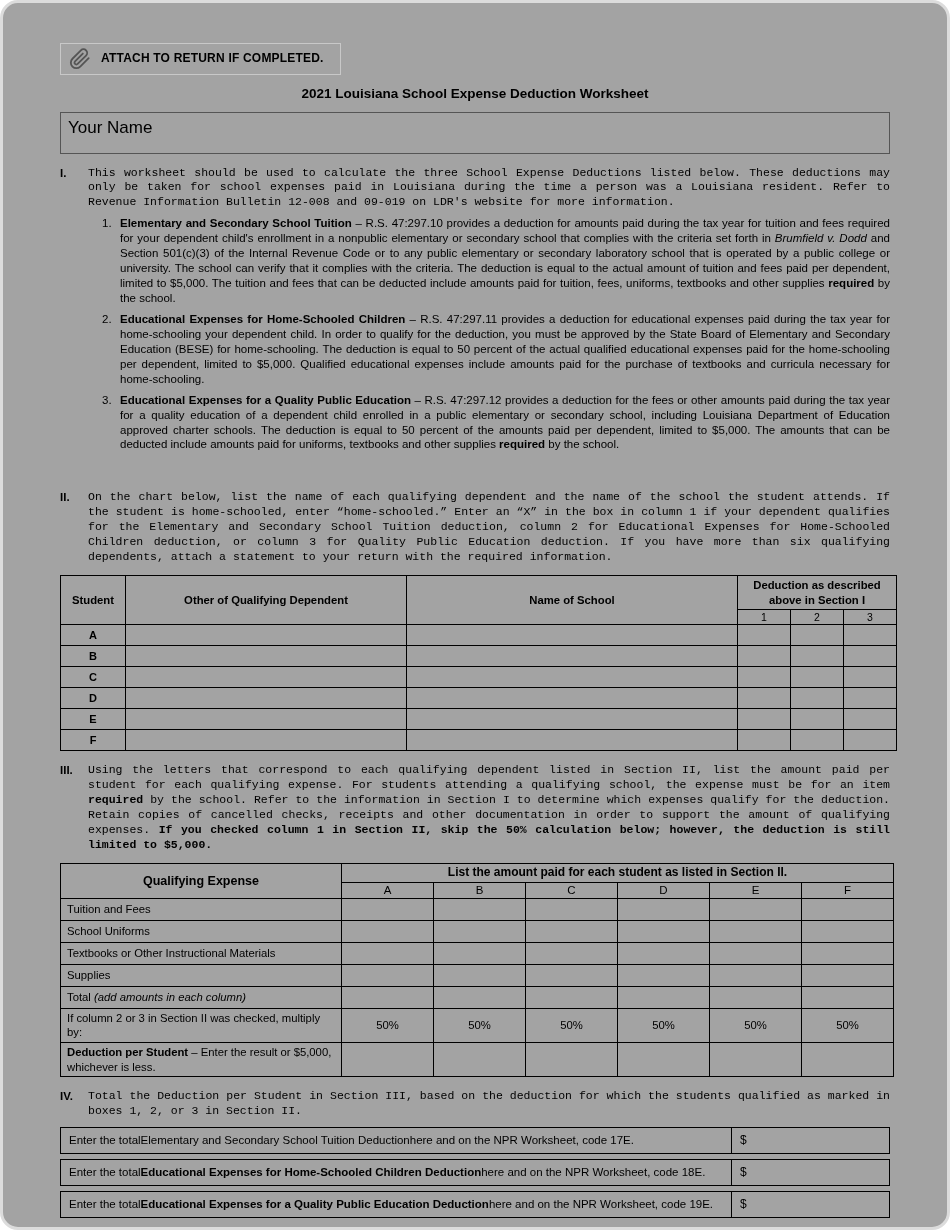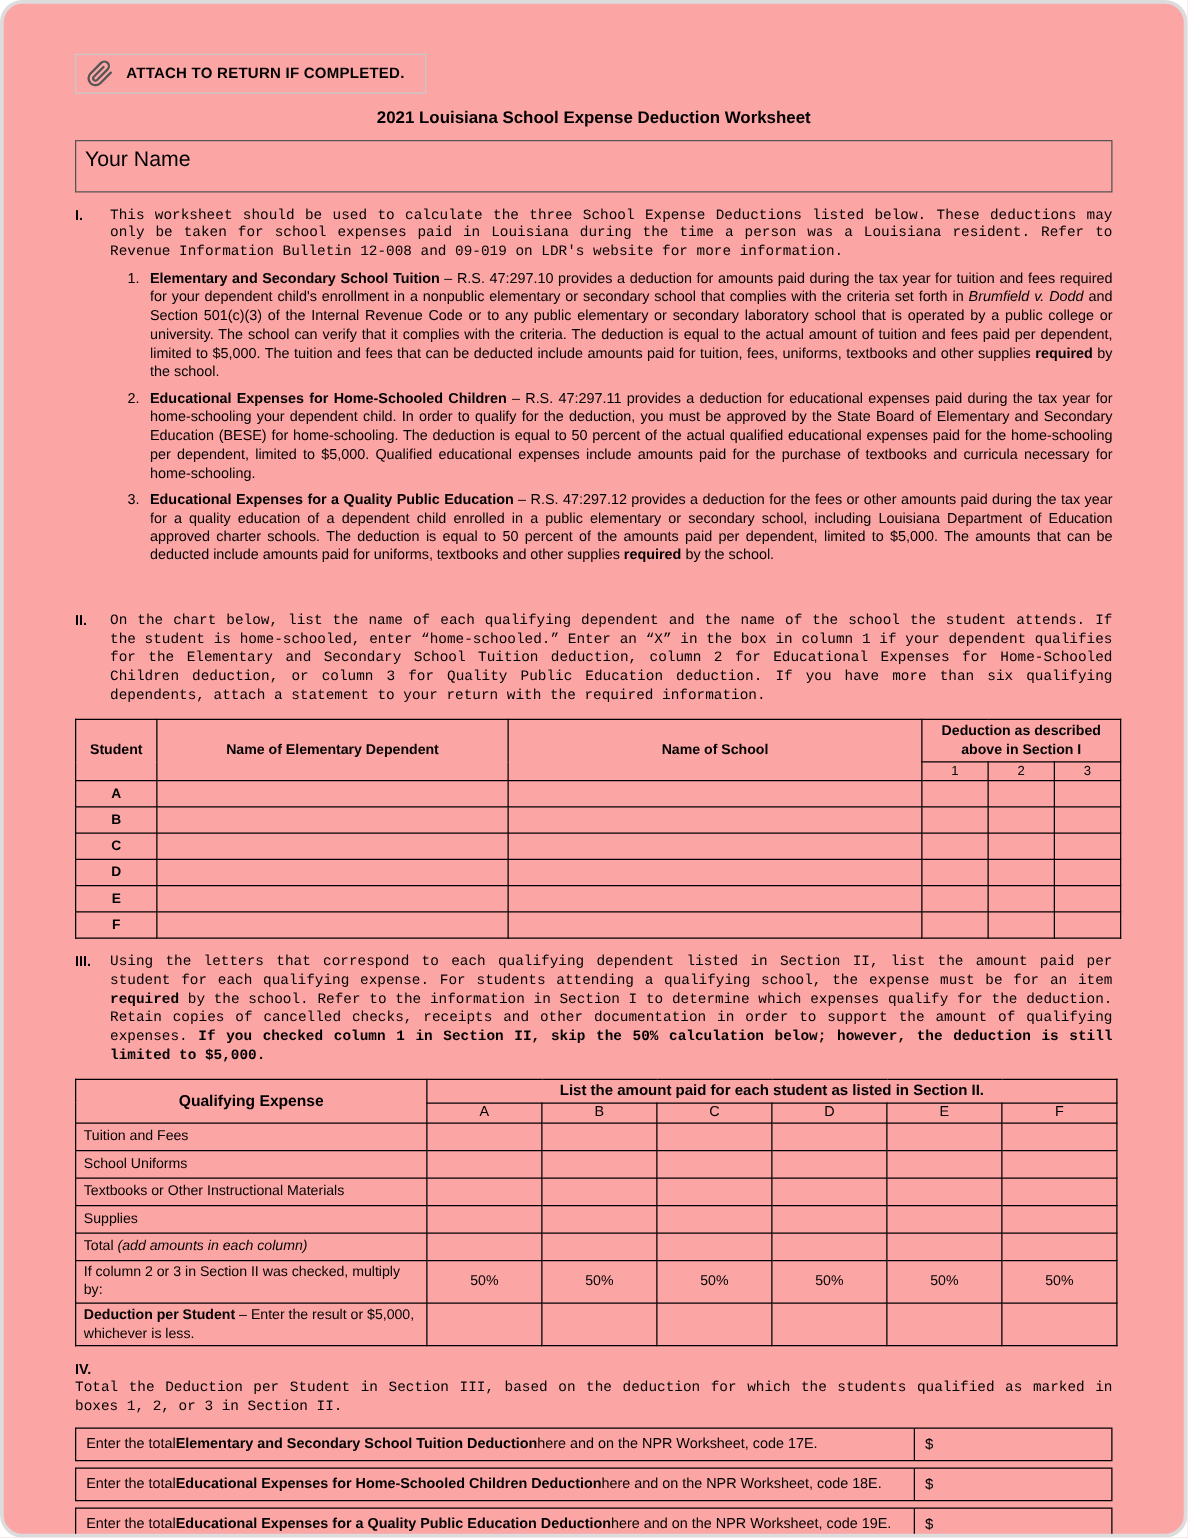--- a/index.html
+++ b/index.html
@@ -1,19 +1,19 @@
 <!DOCTYPE html>
 <html><head>
 <meta charset="utf-8">
 <style>
   * { box-sizing: border-box; }
   html,body { margin:0; padding:0; background:#fff; }
   body { font-family:"Liberation Sans","DejaVu Sans",sans-serif; color:#000; }
   .page {
-    width:950px; height:1230px; background:#fca5a5;
+    width:950px; height:1230px; background:#a3a3a3;
     border:3px solid #dcdcdc; border-radius:18px;
     padding:40px 57px 16px 57px; overflow:hidden;
     font-size:11.5px; line-height:1.3;
   }
 
   
   .attach-box { display:inline-flex; align-items:center; gap:10px;
     border:1px solid #c8c8c8; padding:4px 16px 4px 8px; margin-bottom:8px; }
   .attach-label { font-weight:bold; font-size:12px; letter-spacing:.2px; }
   .clip-icon svg { display:block; }
@@ -125,21 +125,21 @@
         <col style="width:65px">
         <col style="width:281px">
         <col style="width:331px">
         <col style="width:53px">
         <col style="width:53px">
         <col style="width:53px">
       </colgroup>
     <tbody>
         <tr>
       <th rowspan="2">Student</th>
-      <th rowspan="2">Name of Elementary Dependent</th>
+      <th rowspan="2">Other of Qualifying Dependent</th>
       <th rowspan="2">Name of School</th>
       <th colspan="3">Deduction as described above in Section I</th>
     </tr>
     <tr>
       <th class="subnum">1</th>
       <th class="subnum">2</th>
       <th class="subnum">3</th>
     </tr>
     <tr>
       <td class="letter">A</td>
@@ -283,31 +283,31 @@
           <td></td>
           <td></td>
           <td></td>
           <td></td>
           <td></td>
     </tr>
   </tbody>
     </table>
 
   
-  <div class="section" style="margin-bottom:8px;flex-direction:column;">
+  <div class="section" style="margin-bottom:8px;">
     <div class="sec-num">IV.</div>
     <div class="sec-body">
       <p class="intro" style="margin-bottom:0;">Total the Deduction per Student in Section III, based on the deduction for which the students qualified as marked in boxes 1, 2, or 3 in Section II.</p>
     </div>
   </div>
 
   <div class="s4-row">
     <div class="s4-text">
         <span>Enter the total </span>
-        <span style="font-weight: bold;">Elementary and Secondary School Tuition Deduction</span>
+        <span style="font-weight: normal;">Elementary and Secondary School Tuition Deduction</span>
         <span> here and on the NPR Worksheet, code 17E.</span>
       </div>
     <div class="s4-amount">
       <span>$</span>
     </div>
   </div>
   <div class="s4-row">
     <div class="s4-text">
         <span>Enter the total </span>
         <span style="font-weight: bold;">Educational Expenses for Home-Schooled Children Deduction</span>

